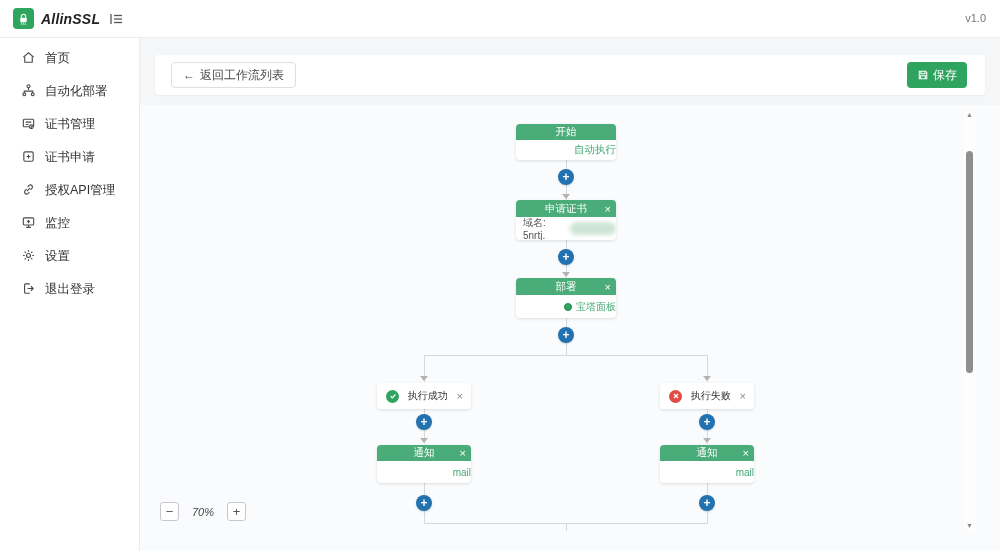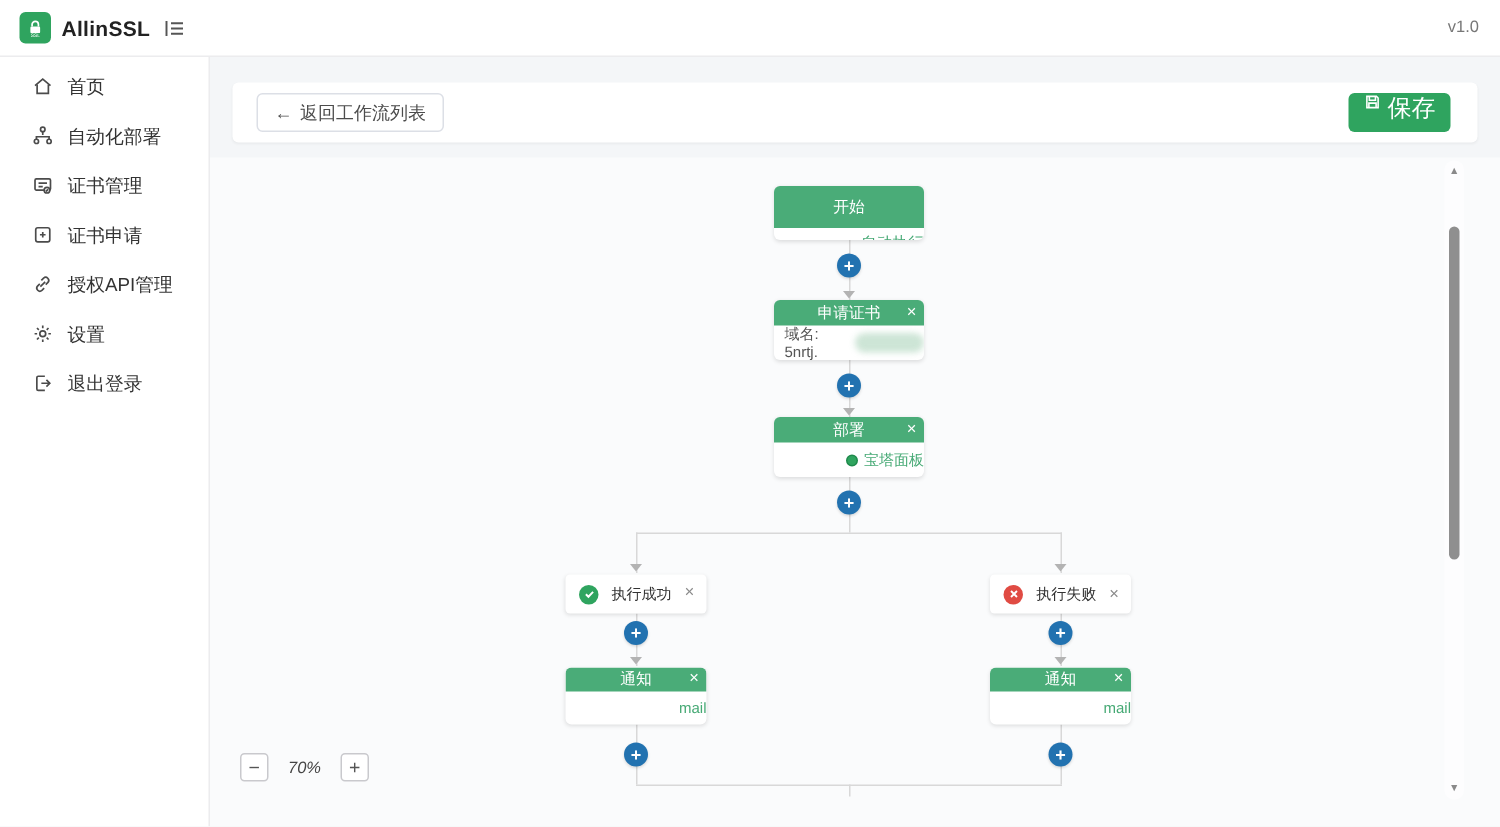--- a/index.html
+++ b/index.html
@@ -3,36 +3,36 @@
 <meta charset="utf-8">
 <style>
   * { margin:0; padding:0; box-sizing:border-box; }
   html,body { width:1000px; height:551px; overflow:hidden; }
   body { font-family:"Liberation Sans","DejaVu Sans",sans-serif; background:#f4f6f8; position:relative; color:#333; }
 
   
   .header { position:absolute; left:0; top:0; width:1000px; height:38px; background:#fff; border-bottom:1px solid #ececee; z-index:30; }
   .logo-wrap { position:absolute; left:13px; top:8px; display:flex; align-items:center; gap:7px; }
   .logo-box { width:21px; height:21px; border-radius:4px; background:#2fa45f; display:flex; align-items:center; justify-content:center; }
-  .app-name { font-size:14px; font-weight:bold; color:#222; letter-spacing:.2px; }
+  .app-name { font-size:14px; font-weight:bold; color:#222; letter-spacing:.2px;font-style:italic; }
   .collapse-btn { position:absolute; left:108px; top:11px; width:16px; height:16px; cursor:pointer; }
   .version { position:absolute; right:14px; top:12px; font-size:11px; color:#777; }
 
   
   .sidebar { position:absolute; left:0; top:38px; width:140px; bottom:0; background:#fff; border-right:1px solid #ececee; z-index:20; padding-top:4px; }
   .side-item { display:flex; align-items:center; gap:9px; height:33px; padding-left:21px; font-size:12.5px; color:#333; cursor:pointer; }
   .side-item svg { flex:0 0 auto; }
 
   
   .main { position:absolute; left:140px; top:38px; right:0; bottom:0; background:#f4f6f8; }
   .toolbar-card { position:absolute; left:15px; right:15px; top:17px; height:40px; background:#fff; border-radius:4px; box-shadow:0 1px 2px rgba(0,0,0,.05); z-index:10; }
   .back-btn { position:absolute; left:16px; top:7px; height:26px; padding:0 11px; display:flex; align-items:center; gap:5px; border:1px solid #dcdfe6; border-radius:4px; background:#fff; font-size:12px; color:#4c4c4c; cursor:pointer; }
   .back-arrow { font-size:12px; color:#4c4c4c; }
   .wf-input { position:absolute; left:330px; top:6px; width:190px; height:27px; border:1px solid #dcdfe6; border-radius:4px; padding:0 9px; font-size:12.5px; color:#333; background:#fff; font-family:"Liberation Sans","DejaVu Sans",sans-serif; }
-  .save-btn { position:absolute; right:18px; top:7px; height:26px; padding:0 10px; display:flex; align-items:flex-start; gap:4px; background:#2fa45f; border:none; border-radius:4px; color:#fff; font-size:16px; cursor:pointer; }
+  .save-btn { position:absolute; right:18px; top:7px; height:26px; padding:0 10px; display:flex; align-items:center; gap:4px; background:#2fa45f; border:none; border-radius:4px; color:#fff; font-size:12px; cursor:pointer; }
 
   
   .canvas { position:absolute; left:0; right:0; top:67px; bottom:0; background:#fafbfc; overflow:hidden; }
 
   .vline { position:absolute; width:1px; background:#d8d8d8; }
   .hline { position:absolute; height:1px; background:#d8d8d8; }
   .arrow-down { position:absolute; width:0; height:0; border-left:4px solid transparent; border-right:4px solid transparent; border-top:5px solid #b3b3b3; }
 
   .plus-btn { position:absolute; width:16px; height:16px; border-radius:50%; background:#2272b0; color:#fff; display:flex; align-items:center; justify-content:center; font-size:12px; font-weight:bold; line-height:1; cursor:pointer; z-index:5; box-shadow:0 1px 2px rgba(0,0,0,.15); }
 
@@ -118,20 +118,28 @@
         </svg></span>
     <span>证书申请</span>
   </div>
   <div class="side-item">
     <span><svg width="15" height="15" viewBox="0 0 16 16" fill="none" stroke="#4b4b4b" stroke-width="1.2">
           <path d="M7 5.2l1.6-1.6a2.2 2.2 0 0 1 3.1 3.1L10.1 8.3"></path>
           <path d="M9 10.8l-1.6 1.6a2.2 2.2 0 0 1-3.1-3.1l1.6-1.6"></path>
           <path d="M6.3 9.7l3.4-3.4"></path>
         </svg></span>
     <span>授权API管理</span>
+  </div>
+  <div class="side-item">
+    <span><svg width="15" height="15" viewBox="0 0 16 16" fill="none" stroke="#4b4b4b" stroke-width="1.2">
+          <rect x="2.5" y="3" width="11" height="7.6" rx="1"></rect>
+          <path d="M8 10.6v2M5.5 13.2h5"></path>
+          <path d="M8 8.8V6.2M6.6 7.4L8 6l1.4 1.4"></path>
+        </svg></span>
+    <span>监控</span>
   </div>
   <div class="side-item">
     <span><svg width="15" height="15" viewBox="0 0 16 16" fill="none" stroke="#4b4b4b" stroke-width="1.2">
           <circle cx="8" cy="8" r="2.1"></circle>
           <path d="M8 2.2v1.8M8 12v1.8M2.2 8H4M12 8h1.8M3.9 3.9l1.3 1.3M10.8 10.8l1.3 1.3M12.1 3.9l-1.3 1.3M5.2 10.8l-1.3 1.3"></path>
         </svg></span>
     <span>设置</span>
   </div>
   <div class="side-item">
     <span><svg width="15" height="15" viewBox="0 0 16 16" fill="none" stroke="#4b4b4b" stroke-width="1.2">
@@ -175,21 +183,21 @@
     <div class="vline" style="left:425.5px; top:418px; height:8px;"></div>
 
     <div class="arrow-down" style="left:422px; top:89px;"></div>
     <div class="arrow-down" style="left:422px; top:167px;"></div>
     <div class="arrow-down" style="left:280px; top:271px;"></div>
     <div class="arrow-down" style="left:563px; top:271px;"></div>
     <div class="arrow-down" style="left:280px; top:333px;"></div>
     <div class="arrow-down" style="left:563px; top:333px;"></div>
 
     <div class="node" style="left:376px; top:19px; height:36px;">
-      <div class="node-header" style="height:28px;">
+      <div class="node-header" style="height:16px;">
         <span>开始</span>
       </div>
       <div class="node-body" style="height:20px;">
         <span>自动执行</span>
       </div>
     </div>
 
     <div class="plus-btn" style="left:418px; top:64px;">
         <span>+</span>
       </div>
@@ -217,21 +225,21 @@
       <div class="node-body" style="height:23px; font-size:10px;">
         <span class="deploy-dot"></span>
         <span>宝塔面板</span>
       </div>
     </div>
 
     <div class="plus-btn" style="left:418px; top:222px;">
         <span>+</span>
       </div>
 
-    <div class="branch-card" style="left:237px; top:278px;font-family:Liberation Mono, monospace;">
+    <div class="branch-card" style="left:237px; top:278px;">
       <span class="status" style="background:#2fa45f;">
         <svg width="8" height="8" viewBox="0 0 10 10" fill="none" stroke="#fff" stroke-width="1.6">
             <path d="M2 5.2l2.1 2.1L8 3.2"></path>
           </svg>
       </span>
       <span class="blabel">执行成功</span>
       <span class="x">×</span>
     </div>
 
     <div class="branch-card" style="left:520px; top:278px;">

